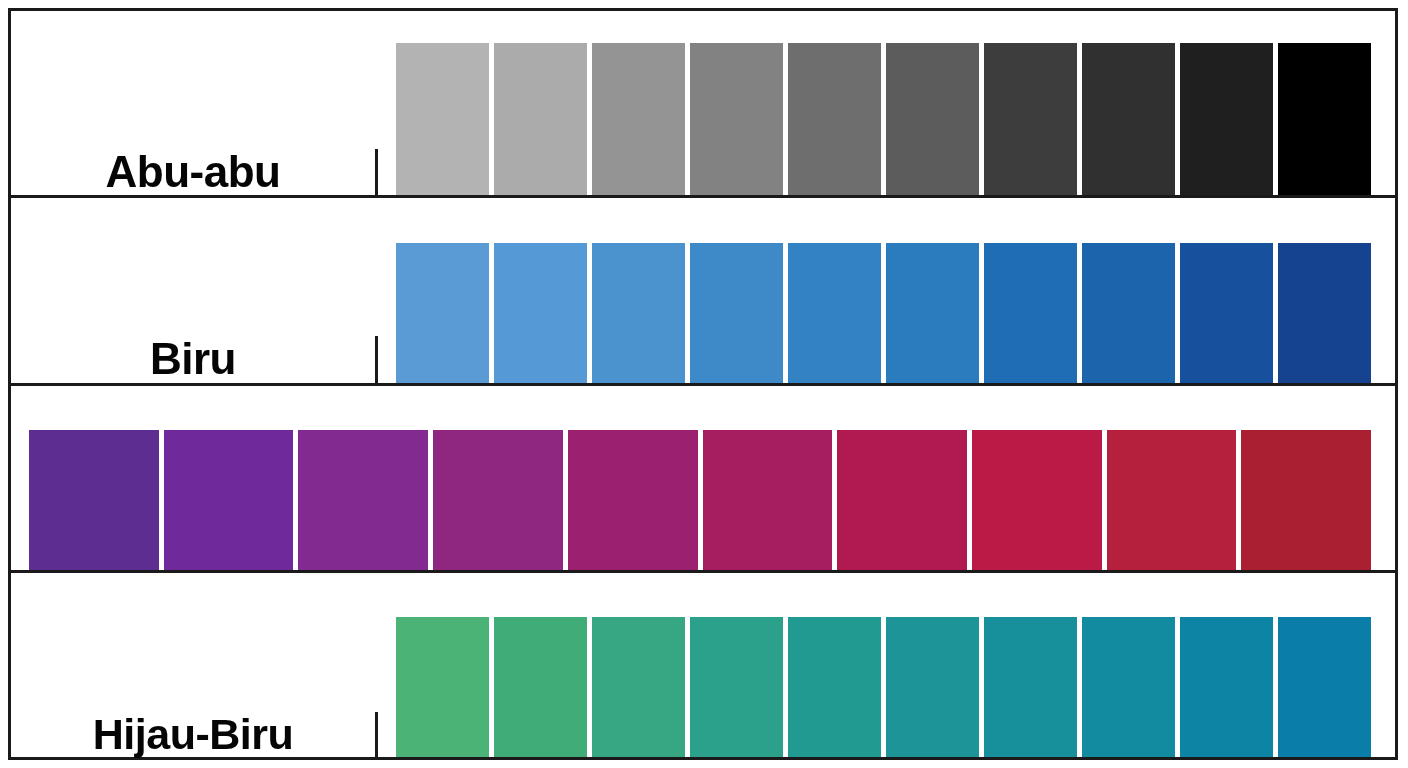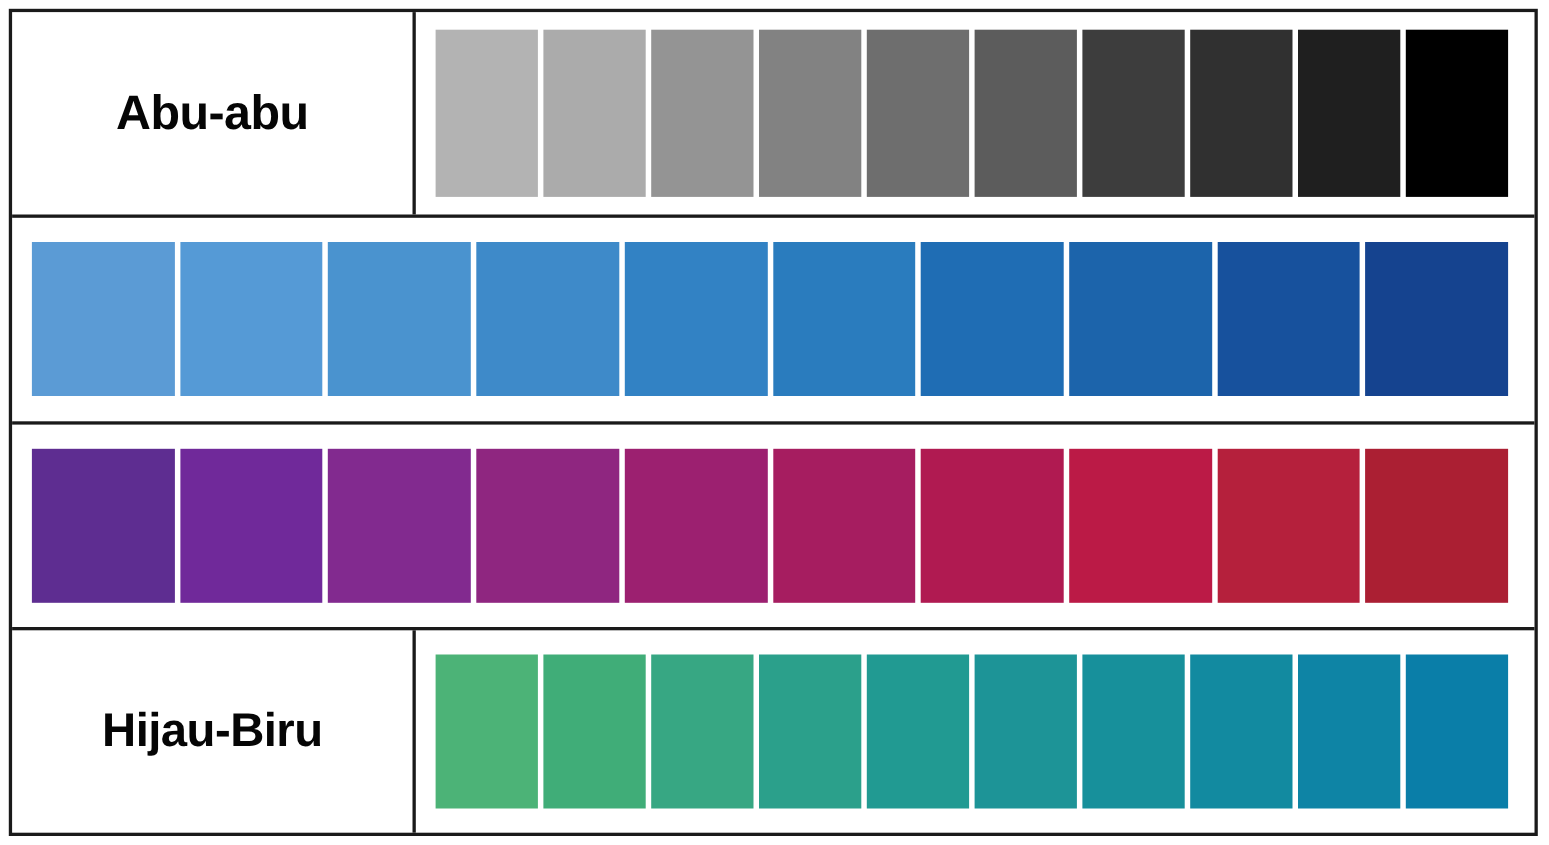--- a/index.html
+++ b/index.html
@@ -26,20 +26,21 @@
     display: flex;
     flex-direction: column;
   }
   .palette-row {
     flex: 1 1 0;
     display: flex;
     flex-direction: row;
     border-bottom: 3px solid #1a1a1a;
     box-sizing: border-box;
     min-height: 0;
+    align-items: flex-end;
   }
   .palette-row:last-child {
     border-bottom: none;
   }
   .row-label-cell {
     width: 367px;
     flex: 0 0 367px;
     border-right: 3px solid #1a1a1a;
     box-sizing: border-box;
     display: flex;
@@ -106,20 +107,23 @@
         <div class="swatch" style="background-color: rgb(92, 92, 92);"></div>
         <div class="swatch" style="background-color: rgb(61, 61, 61);"></div>
         <div class="swatch" style="background-color: rgb(48, 48, 48);"></div>
         <div class="swatch" style="background-color: rgb(31, 31, 31);"></div>
         <div class="swatch" style="background-color: rgb(0, 0, 0);"></div>
       </div>
     </div>
   </div>
 
   <div class="palette-row row-blue">
+    <div class="row-label-cell">
+      <div class="row-label">Biru</div>
+    </div>
     <div class="swatch-cell">
       <div class="swatch-strip">
         <div class="swatch" style="background-color: rgb(91, 155, 213);"></div>
         <div class="swatch" style="background-color: rgb(85, 154, 214);"></div>
         <div class="swatch" style="background-color: rgb(74, 147, 207);"></div>
         <div class="swatch" style="background-color: rgb(62, 138, 201);"></div>
         <div class="swatch" style="background-color: rgb(50, 130, 196);"></div>
         <div class="swatch" style="background-color: rgb(42, 124, 190);"></div>
         <div class="swatch" style="background-color: rgb(31, 109, 180);"></div>
         <div class="swatch" style="background-color: rgb(28, 100, 171);"></div>

